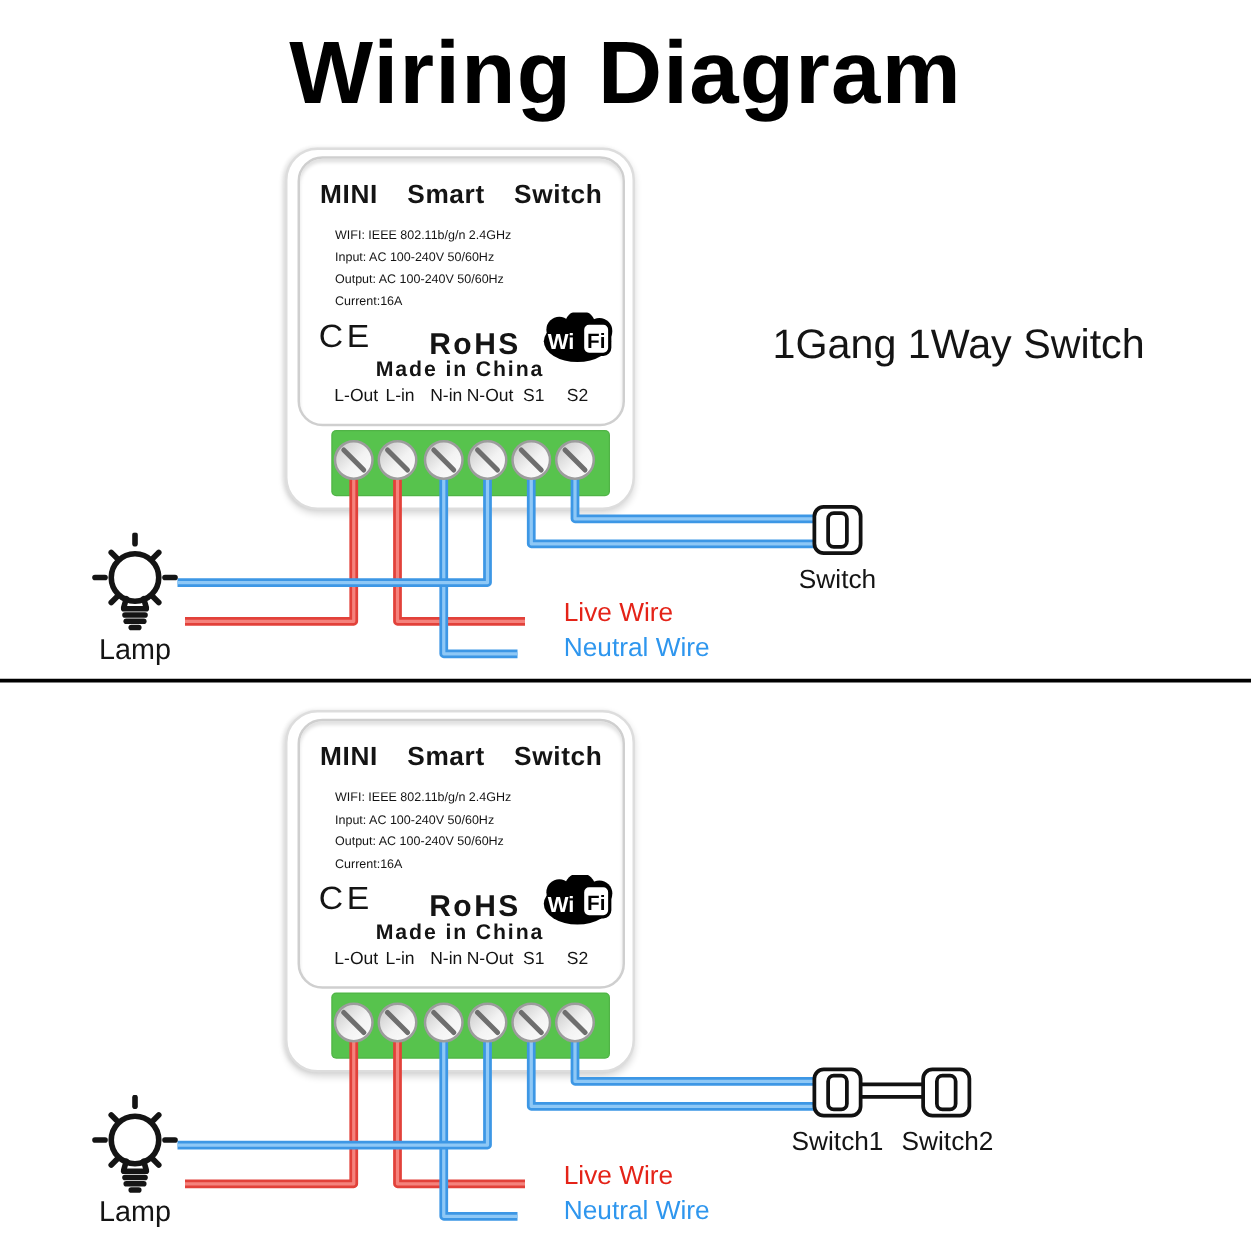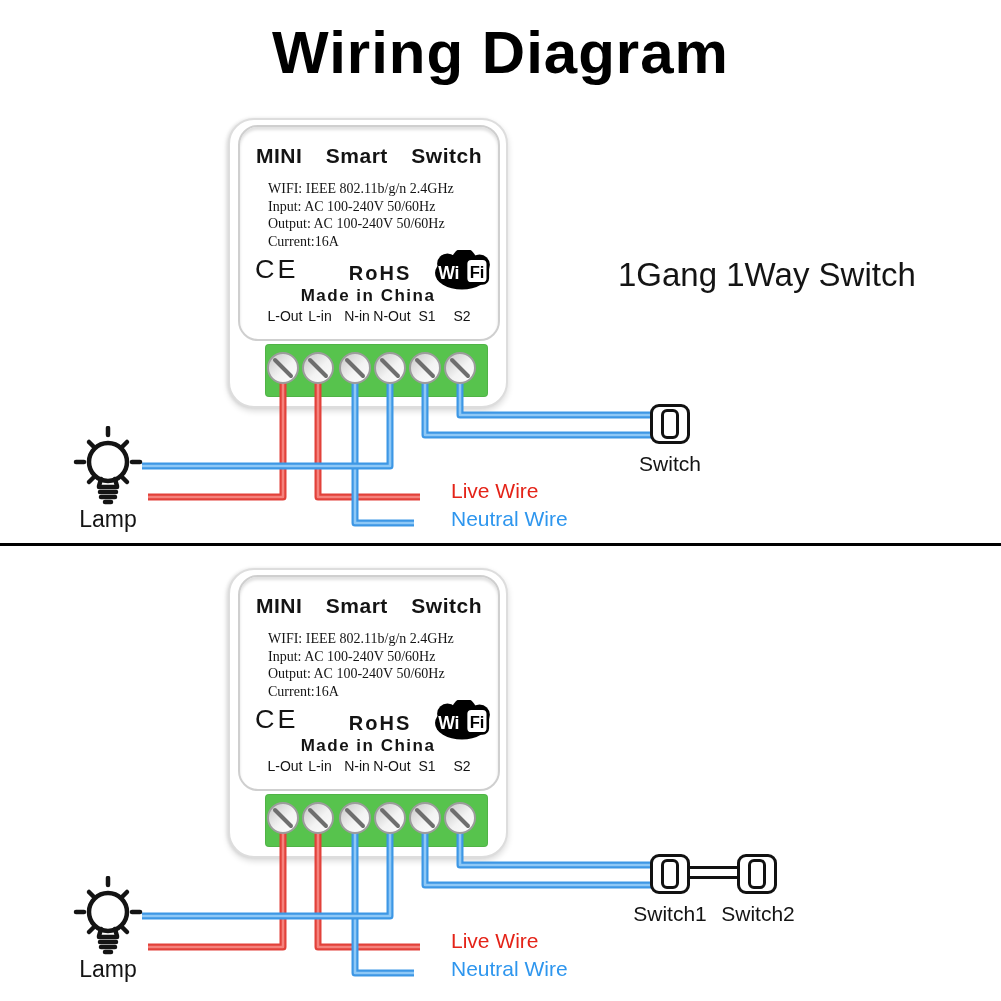--- a/index.html
+++ b/index.html
@@ -1,41 +1,41 @@
 <!DOCTYPE html>
 <html style="--live-wire: #e2413a; --live-wire-highlight: #f5827c; --neutral-wire: #3d97e5; --neutral-wire-highlight: #8ec8f6; --live-label-text: #e42318; --neutral-label-text: #2e96ee; --terminal-block-green: #57c34d; --text-ink: #141414;"><head>
 <meta charset="utf-8">
 <style>
   html,body{margin:0;padding:0;background:#fff;}
   .canvas{position:relative;width:1001px;height:1001px;background:#fff;overflow:hidden;
           font-family:"Liberation Sans",sans-serif;color:#141414;}
 
   
   .page-title{position:absolute;left:0;top:18px;width:1001px;text-align:center;
-              font-size:60px;font-weight:bold;letter-spacing:1px;color:#000;}
+              font-size:71px;font-weight:bold;letter-spacing:1px;color:#000;}
 
   
   .section{position:absolute;left:0;width:1001px;height:450px;top:0;}
   .section.s1{top:450px;}
   .divider{position:absolute;left:0;top:543px;width:1001px;height:3px;background:#000;z-index:0;}
 
   
   .module{position:absolute;left:228px;top:118px;width:280px;height:290px;background:#fff;
           border:2px solid #ddd;border-radius:26px;box-sizing:border-box;
           box-shadow:0 3px 6px rgba(0,0,0,.15), -2px 0 3px rgba(0,0,0,.06);z-index:1;}
   .inner-panel{position:absolute;left:8px;top:5px;width:258px;height:212px;
                border:2px solid #cfcfcf;border-radius:20px;
                box-shadow:inset 0 3px 3px rgba(0,0,0,.12);}
   .m-title{position:absolute;left:26px;right:24px;top:24px;display:flex;
            justify-content:space-between;font-size:21px;font-weight:bold;letter-spacing:.5px;}
-  .m-specs{position:absolute;left:38px;top:60px;font-size:14px;line-height:17.5px;font-family:Liberation Serif, serif;}
+  .m-specs{position:absolute;left:38px;top:60px;font-size:10px;line-height:17.5px;}
   .m-ce{position:absolute;left:25px;top:134px;font-size:27px;font-weight:400;
         letter-spacing:3px;transform:scaleY(.95);}
   .m-rohs{position:absolute;left:50%;top:142px;transform:translateX(calc(-50% + 12px));
-          font-size:20px;font-weight:bold;letter-spacing:2px;}
+          font-size:24px;font-weight:bold;letter-spacing:2px;}
   .m-wifi{position:absolute;left:204px;top:130px;}
   .wifi-wi{font:bold 17px "Liberation Sans",sans-serif;fill:#fff;}
   .wifi-fi{font:bold 16px "Liberation Sans",sans-serif;fill:#000;}
   .m-made{position:absolute;left:0;width:100%;top:166px;text-align:center;
           font-size:17px;font-weight:bold;letter-spacing:1.5px;}
   .m-term{position:absolute;top:188px;transform:translateX(-50%);font-size:14px;white-space:nowrap;}
   .tblock{position:absolute;left:35px;top:224px;width:223px;height:53px;border-radius:4px;
           background:var(--terminal-block-green,#57c34d);
           box-shadow:inset 0 0 0 1px rgba(0,0,0,.08);}
 

